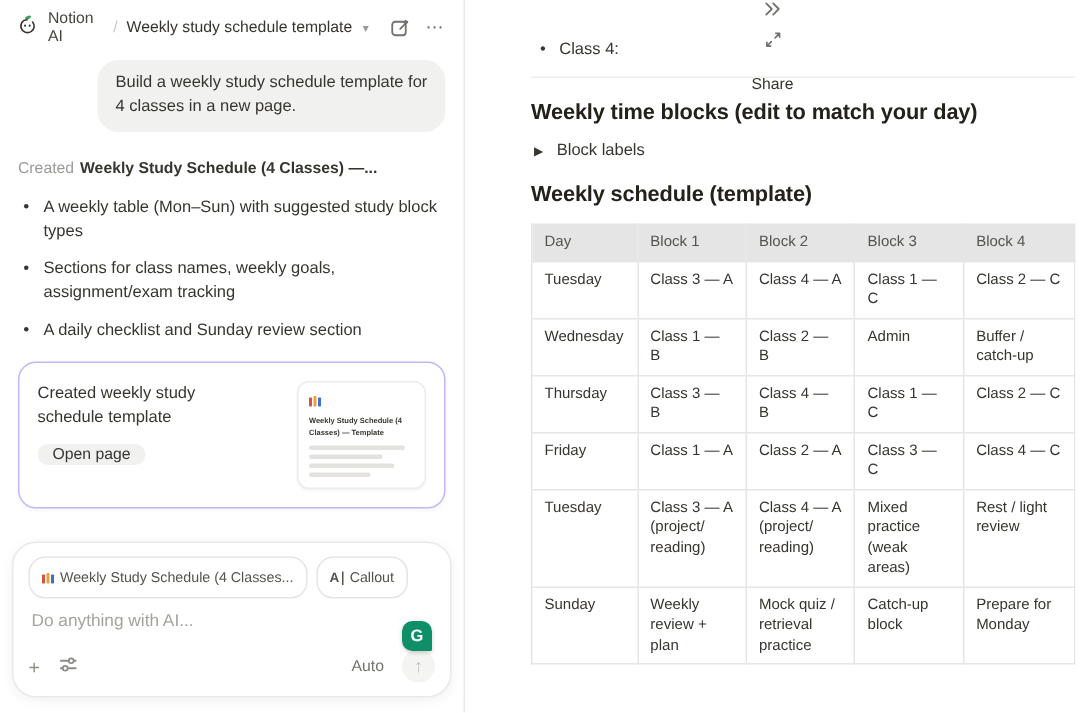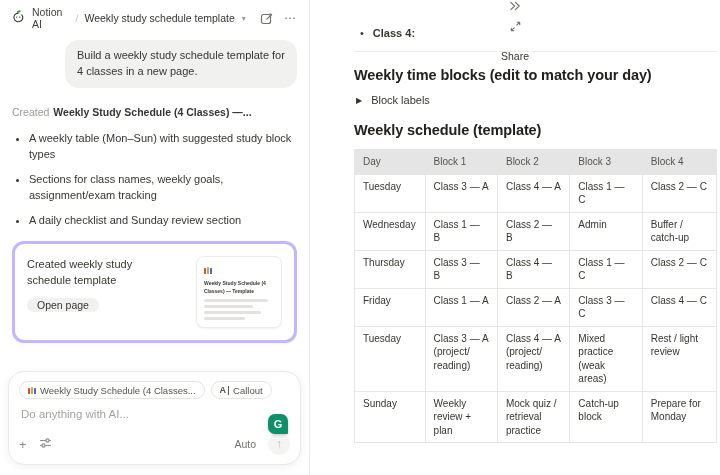--- a/index.html
+++ b/index.html
@@ -24,57 +24,57 @@
 
   .chat-scroll { flex:1; padding:4px 12px 0; overflow:hidden; }
   .user-bubble { margin-left:auto; width:fit-content; max-width:232px; background:#f1f1ef; border-radius:14px; padding:8px 12px; line-height:1.45; margin-top:2px; margin-bottom:18px; }
   .created-line { font-size:10.5px; color:#9b9a97; margin-bottom:13px; white-space:nowrap; overflow:hidden; }
   .created-line .page-ref { color:#37352f; font-weight:600; margin-left:4px; }
   .resp-p { line-height:1.5; margin-bottom:7px; }
   .resp-p b { font-weight:700; }
   .resp-list { padding-left:17px; margin-bottom:12px; }
   .resp-list li { margin-bottom:9px; line-height:1.45; }
 
-  .result-card { border:3px solid #c4b5fd; border-radius:12px; padding:12px; display:flex; gap:22px; box-shadow:0 1px 3px rgba(0,0,0,.05); margin-bottom:12px; background:#fff; }
+  .result-card { border:1px solid #c4b5fd; border-radius:12px; padding:12px; display:flex; gap:22px; box-shadow:0 1px 3px rgba(0,0,0,.05); margin-bottom:12px; background:#fff; }
   .card-left { flex:1; }
   .card-title { line-height:1.5; margin-bottom:9px; }
   .open-page-btn { display:inline-block; background:#f1f1ef; border-radius:8px; padding:1px 10px; font-size:10.5px; color:#37352f; cursor:pointer; }
   .thumb { width:86px; border:1px solid #ececea; border-radius:8px; padding:7px 7px 4px; box-shadow:0 1px 2px rgba(0,0,0,.05); background:#fff; }
   .books-icon { display:inline-flex; gap:1px; align-items:flex-end; }
   .books-icon i { display:block; width:2px; height:7px; border-radius:.5px; }
   .books-icon i:nth-child(1){ background:#d3543f; height:6px; }
   .books-icon i:nth-child(2){ background:#e9a23b; }
   .books-icon i:nth-child(3){ background:#3b6fd4; height:6px; }
   .thumb-title { font-size:5px; font-weight:700; line-height:1.6; margin:3px 0 4px; color:#37352f; }
   .sk { height:3px; background:#e3e2df; border-radius:2px; margin-bottom:3px; }
   .sk.w1{width:92%;} .sk.w2{width:70%;} .sk.w3{width:82%;} .sk.w4{width:58%;}
   .plus-glyph { font-size:13px; line-height:1; }
 
   .composer { margin:8px 8px 10px; border:1px solid #e9e9e7; border-radius:16px; padding:9px 10px; box-shadow:0 2px 8px rgba(0,0,0,.06); position:relative; background:#fff; }
   .chips { display:flex; gap:6px; margin-bottom:9px; }
-  .chip { display:inline-flex; align-items:center; gap:4px; border:1px solid #e6e5e2; border-radius:11px; padding:2px 8px; font-size:9.5px; color:#55534e; height:18px; max-width:188px; cursor:pointer; }
+  .chip { display:inline-flex; align-items:center; gap:4px; border:1px solid #e6e5e2; border-radius:11px; padding:2px 8px; font-size:9.5px; color:#55534e; height:28px; max-width:188px; cursor:pointer; }
   .chip .lbl { white-space:nowrap; overflow:hidden; text-overflow:clip; }
   .acursor { font-size:9px; font-weight:600; border-right:1px solid #55534e; padding-right:2px; line-height:9px; color:#55534e; }
   .composer-input { color:#a5a39e; font-size:11.5px; margin:1px 2px 13px; }
   .composer-bottom { display:flex; align-items:center; gap:12px; color:#8f8d88; }
   .composer-bottom svg { stroke:#8f8d88; fill:none; stroke-width:1.2; stroke-linecap:round; }
   .cb-spacer { flex:1; }
   .mode-label { font-size:10.5px; color:#73716c; }
   .send-btn { width:22px; height:22px; border-radius:50%; background:#f4f4f2; display:flex; align-items:center; justify-content:center; color:#c0beba; font-size:12px; cursor:pointer; }
   .grammarly { position:absolute; right:12px; bottom:30px; width:20px; height:20px; border-radius:7px 7px 1px 7px; background:#0f8f68; color:#fff; font-weight:700; font-size:11px; display:flex; align-items:center; justify-content:center; box-shadow:0 1px 3px rgba(0,0,0,.2); }
 
   
   .right { flex:1; position:relative; background:#fff; }
   .doc-toolbar { position:absolute; top:0; left:0; right:0; height:25px; display:flex; align-items:center; gap:9px; padding:0 12px;flex-direction:column; }
   .doc-toolbar svg { stroke:#73716c; fill:none; stroke-width:1.3; stroke-linecap:round; stroke-linejoin:round; }
   .share-btn { font-size:10.5px; color:#37352f; cursor:pointer; }
   .doc-content { position:absolute; top:25px; left:44px; right:3px; bottom:0; overflow:hidden; }
   .doc-bullet { display:flex; align-items:baseline; gap:9px; margin:2px 0 12px 6px; }
   .doc-bullet .dot { font-size:11px; line-height:1; }
-  .doc-bullet .txt { font-weight:700; font-size:11px; }
+  .doc-bullet .txt { font-weight:400; font-size:11px; }
   .doc-hr { border:none; border-top:1px solid #ededeb; margin:0 0 15px; }
   .doc-h2 { font-size:14.5px; font-weight:700; color:#23211c; margin:0 0 11px; letter-spacing:-.1px; }
   .toggle-row { display:flex; align-items:center; gap:9px; font-size:11px; margin:0 0 16px 2px; }
   .toggle-row .tri { font-size:8px; color:#37352f; }
   table.sched { width:100%; border-collapse:collapse; table-layout:fixed; font-size:10px; margin-bottom:19px; }
   table.sched th, table.sched td { border:1px solid #e7e6e4; padding:5px 8px; text-align:left; vertical-align:top; line-height:1.35; }
   table.sched th { background:#e5e5e5; font-weight:400; color:#55534e; }
   table.sched td { color:#37352f; }
   .col-day{width:19.5%;} .col-b{width:20%;} .col-b4{width:20.5%;}
 </style>

